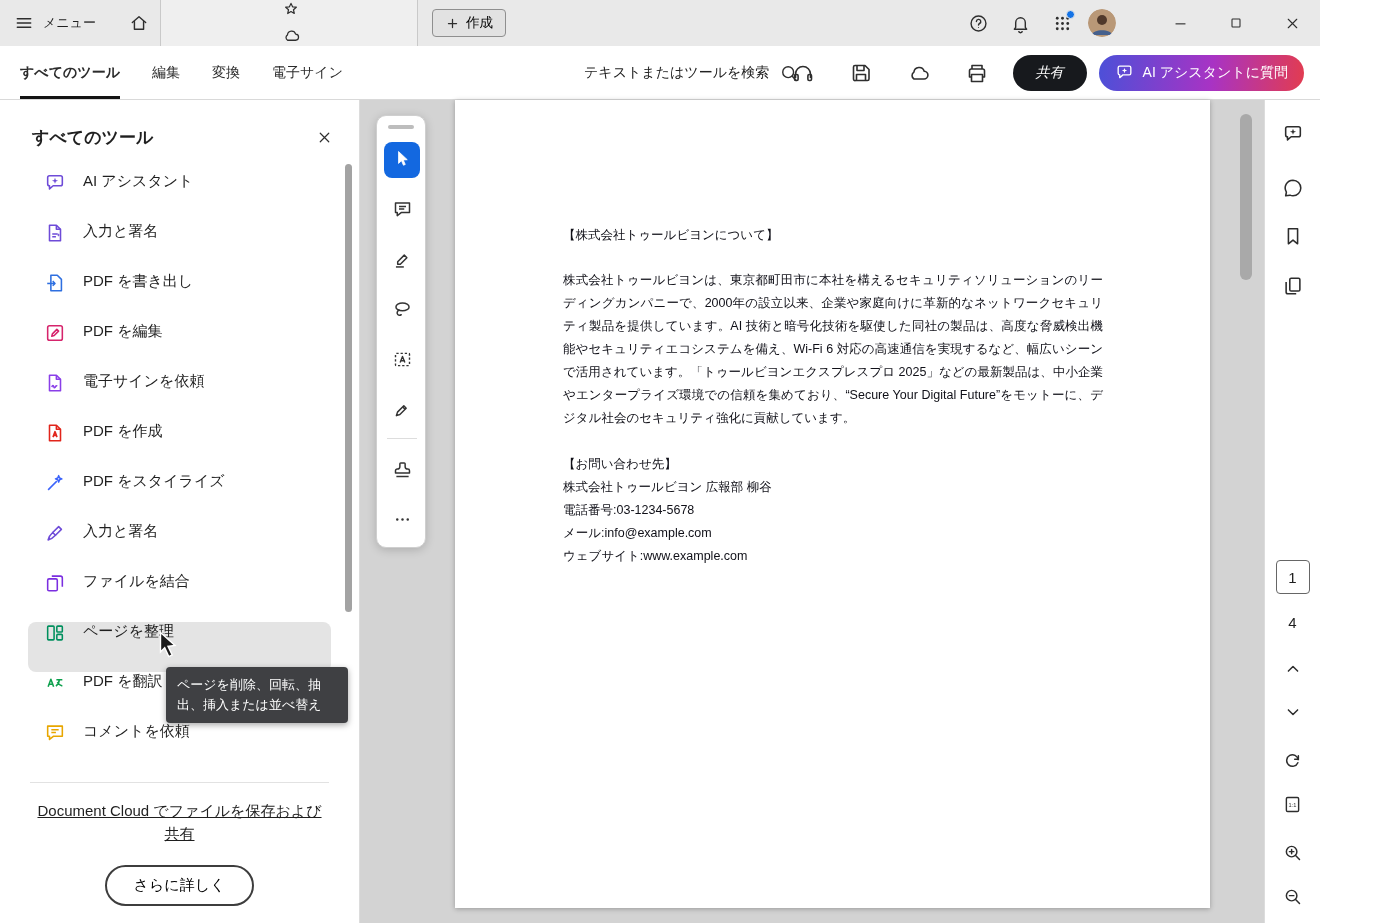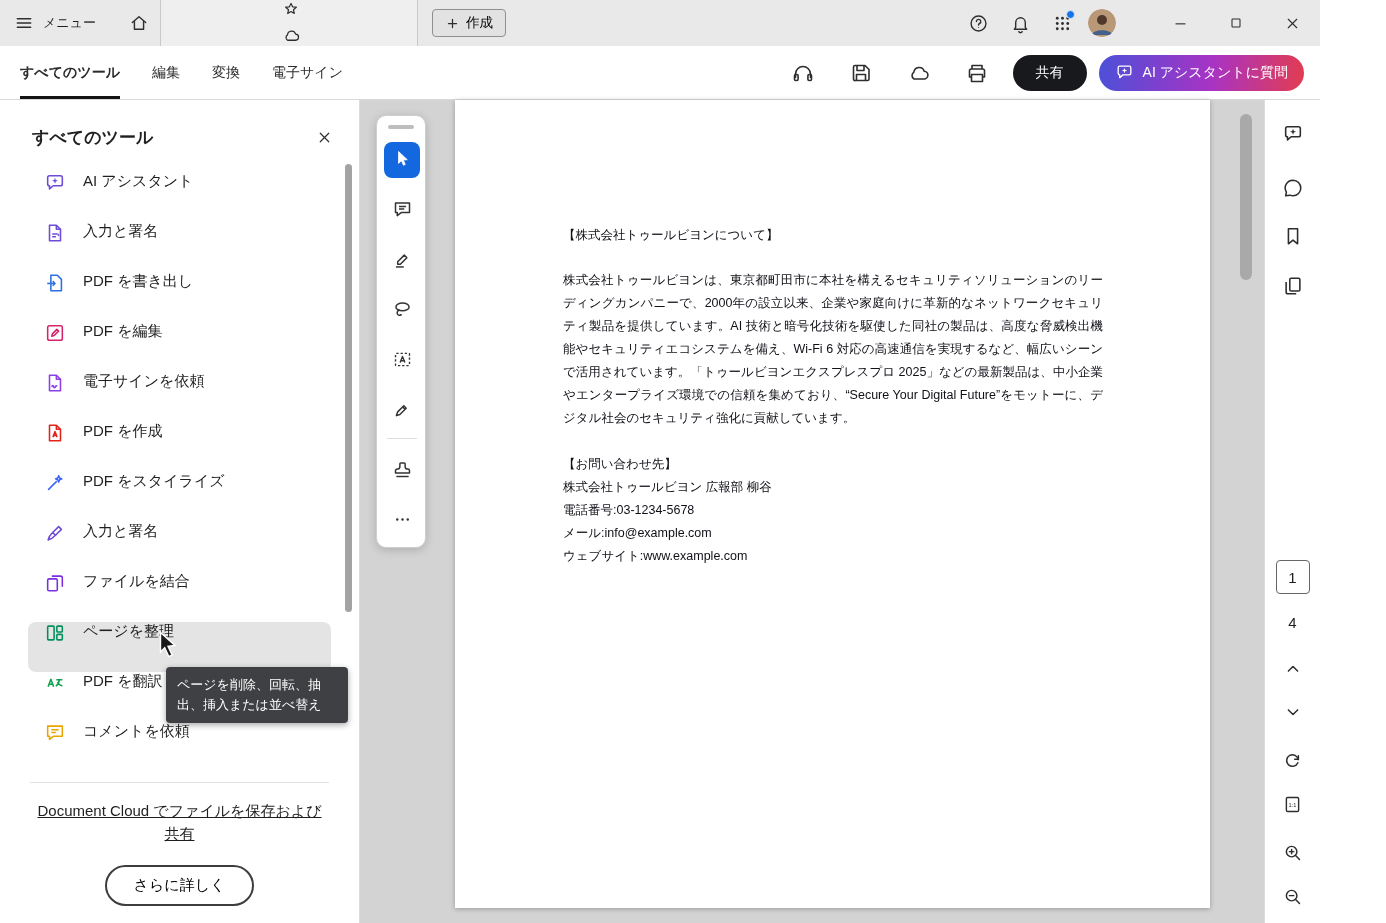--- a/index.html
+++ b/index.html
@@ -188,20 +188,29 @@
   </header>
 
   <nav class="toolbar">
     <div class="tb-tabs">
       <span class="tb-tab active">すべてのツール</span>
       <span class="tb-tab">編集</span>
       <span class="tb-tab">変換</span>
       <span class="tb-tab">電子サイン</span>
     </div>
 
+    <div class="search-field">
+      <span>テキストまたはツールを検索</span>
+      <span class="icon-btn">
+        <svg width="20" height="20" viewBox="0 0 24 24" fill="none" stroke="currentColor" stroke-width="1.7" stroke-linecap="round">
+            <circle cx="11" cy="11" r="6.5"></circle>
+            <path d="M15.8 15.8 20 20"></path>
+          </svg>
+      </span>
+    </div>
 
     <div class="tb-actions">
       <div class="tb-action-icons">
         <button class="icon-btn">
           <svg width="24" height="24" viewBox="0 0 24 24" fill="none" stroke="currentColor" stroke-width="1.6" stroke-linejoin="round">
               <path d="M4.5 17v-4a7.5 7.5 0 0 1 15 0v4"></path>
               <rect x="3.5" y="13.5" width="3.6" height="6" rx="1.2"></rect>
               <rect x="16.9" y="13.5" width="3.6" height="6" rx="1.2"></rect>
             </svg>
         </button>
@@ -218,21 +227,21 @@
             </svg>
         </button>
         <button class="icon-btn">
           <svg width="24" height="24" viewBox="0 0 24 24" fill="none" stroke="currentColor" stroke-width="1.6" stroke-linejoin="round">
               <path d="M7 8V4.5h10V8"></path>
               <path d="M6.5 16h-2V9.8A1.8 1.8 0 0 1 6.3 8h11.4a1.8 1.8 0 0 1 1.8 1.8V16h-2"></path>
               <rect x="6.5" y="13.5" width="11" height="7"></rect>
             </svg>
         </button>
       </div>
-      <button class="share-btn" style="background: rgb(23, 25, 29);">
+      <button class="share-btn" style="background: rgb(23, 25, 29); font-style: italic;">
         <span>共有</span>
       </button>
       <button class="ai-btn" style="background: linear-gradient(95deg, rgb(76, 80, 216) 0%, rgb(168, 51, 196) 55%, rgb(226, 60, 80) 100%);">
         <span class="icon-btn" style="color:#fff">
           <svg width="19" height="19" viewBox="0 0 24 24" fill="none" stroke="currentColor" stroke-width="1.7" stroke-linejoin="round">
               <path d="M20 13a2 2 0 0 1-2 2h-8l-4 3.5V15H6a2 2 0 0 1-2-2V6a2 2 0 0 1 2-2h12a2 2 0 0 1 2 2z"></path>
               <path d="M12 6.2l.9 2.4 2.4.9-2.4.9-.9 2.4-.9-2.4-2.4-.9 2.4-.9z" fill="currentColor" stroke="none"></path>
             </svg>
         </span>
         <span>AI アシスタントに質問</span>

